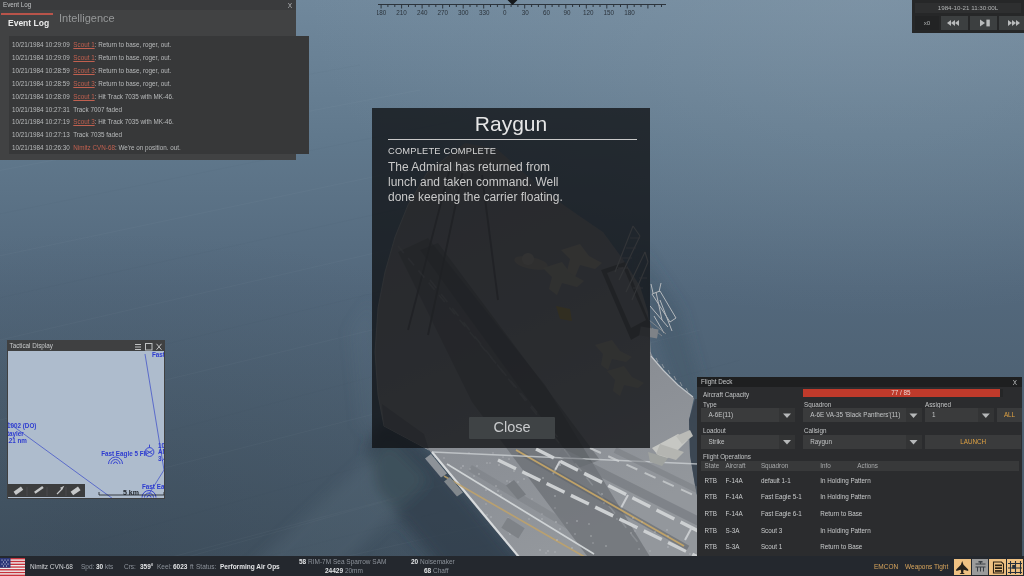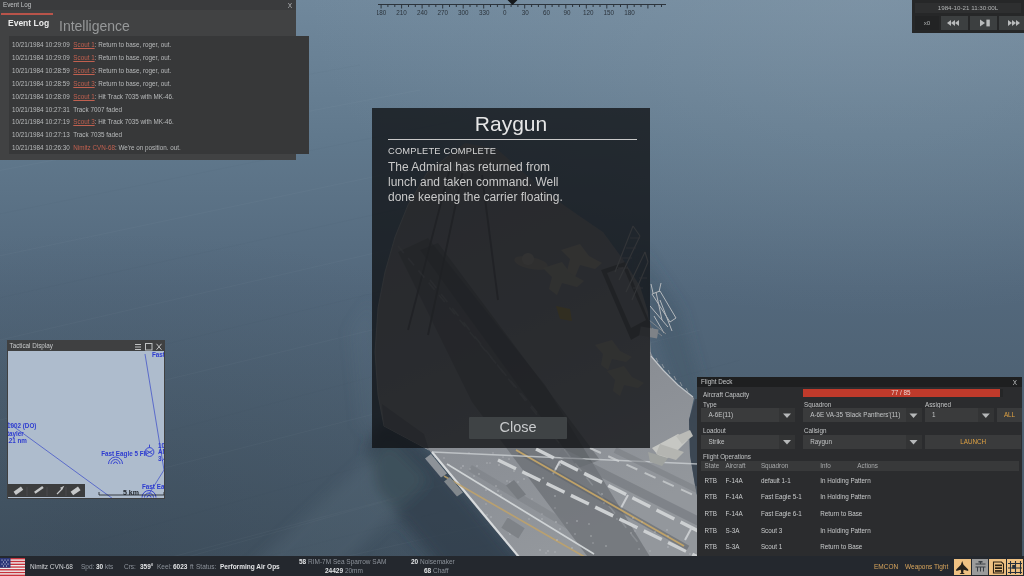--- a/index.html
+++ b/index.html
@@ -320,21 +320,21 @@
 <div style="position:absolute;top:9px;width:30px;text-align:center;font-size:6.3px;color:#2c343c;left:216.8px;">150</div>
 <div style="position:absolute;top:9px;width:30px;text-align:center;font-size:6.3px;color:#2c343c;left:237.6px;">180</div>
 </div>
 
 <div class="abs" style="left:0;top:0;width:296px;height:160px;background:#414243;">
   <div style="height:10px;background:#3a3b3d;color:#c2c4c6;font-size:6.3px;line-height:10px;padding-left:3px;">Event Log
     <span style="position:absolute;right:4px;top:1px;color:#b5b7b9;font-size:6.5px;">X</span>
   </div>
   <div style="position:absolute;left:1px;top:13px;width:52px;height:2px;background:#b9544a;"></div>
   <div style="position:absolute;left:8px;top:18px;font-size:8.5px;color:#ececec;font-weight:bold;">Event Log</div>
-  <div style="position:absolute;left:59px;top:18px;font-size:14px;color:#969899;">Intelligence</div>
+  <div style="position:absolute;left:59px;top:12px;font-size:11px;color:#969899;">Intelligence</div>
   <div style="position:absolute;left:9px;top:36px;width:300px;height:118px;background:#373839;color:#b9bbbc;font-size:6.3px;">
     <div style="padding:3px 0 0 3px;line-height:12.9px;white-space:nowrap;">
       <div>10/21/1984 10:29:09&nbsp; <span style="color:#c1604f;text-decoration:underline;">Scout 1</span>: Return to base, roger, out.</div>
       <div>10/21/1984 10:29:09&nbsp; <span style="color:#c1604f;text-decoration:underline;">Scout 1</span>: Return to base, roger, out.</div>
       <div>10/21/1984 10:28:59&nbsp; <span style="color:#c1604f;text-decoration:underline;">Scout 3</span>: Return to base, roger, out.</div>
       <div>10/21/1984 10:28:59&nbsp; <span style="color:#c1604f;text-decoration:underline;">Scout 3</span>: Return to base, roger, out.</div>
       <div>10/21/1984 10:28:09&nbsp; <span style="color:#c1604f;text-decoration:underline;">Scout 1</span>: Hit Track 7035 with MK-46.</div>
       <div>10/21/1984 10:27:31&nbsp; Track 7007 faded</div>
       <div>10/21/1984 10:27:19&nbsp; <span style="color:#c1604f;text-decoration:underline;">Scout 3</span>: Hit Track 7035 with MK-46.</div>
       <div>10/21/1984 10:27:13&nbsp; Track 7035 faded</div>
@@ -361,21 +361,21 @@
           <polygon points="75,4 75,10 79,7"></polygon>
     </g>
   </svg>
 </div>
 
 <div class="abs" style="left:372px;top:108px;width:278px;height:340px;background:rgba(14,16,18,0.77);">
   <div style="margin-top:4px;text-align:center;font-size:21px;color:#e6e6e6;">Raygun</div>
   <div style="margin:3px 13px 0 16px;height:1px;background:#c9c9c9;"></div>
   <div style="margin:6px 0 0 16px;font-size:9.3px;color:#d6d6d6;letter-spacing:0.2px;">COMPLETE COMPLETE</div>
   <div style="margin:4px 0 0 16px;width:192px;font-size:12px;line-height:15px;color:#c9c9c9;">The Admiral has returned from lunch and taken command. Well done keeping the carrier floating.</div>
-  <div style="position:absolute;left:97px;top:309px;width:98px;height:22px;background:#3f4345;border-radius:1px;text-align:center;color:#c9cbcd;font-size:14.5px;line-height:21px;">Close</div>
+  <div style="position:absolute;left:97px;top:309px;width:86px;height:22px;background:#3f4345;border-radius:1px;text-align:center;color:#c9cbcd;font-size:14.5px;line-height:21px;">Close</div>
 </div>
 
 <div class="abs" style="left:7px;top:340px;width:158px;height:159px;background:#3f4041;">
   <div style="height:11px;color:#c6c8c9;font-size:6.3px;line-height:11px;padding-left:2.5px;">Tactical Display</div>
   <svg class="abs" style="right:3px;top:2.5px" width="28" height="8" viewBox="0 0 28 8">
     <g stroke="#c0c2c3" stroke-width="1" fill="none">
       <line x1="1" y1="1.5" x2="7" y2="1.5"></line>
           <line x1="1" y1="4" x2="7" y2="4"></line>
           <line x1="1" y1="6.5" x2="7" y2="6.5"></line>
       <rect x="11.5" y="0.5" width="6.5" height="6.5"></rect>

